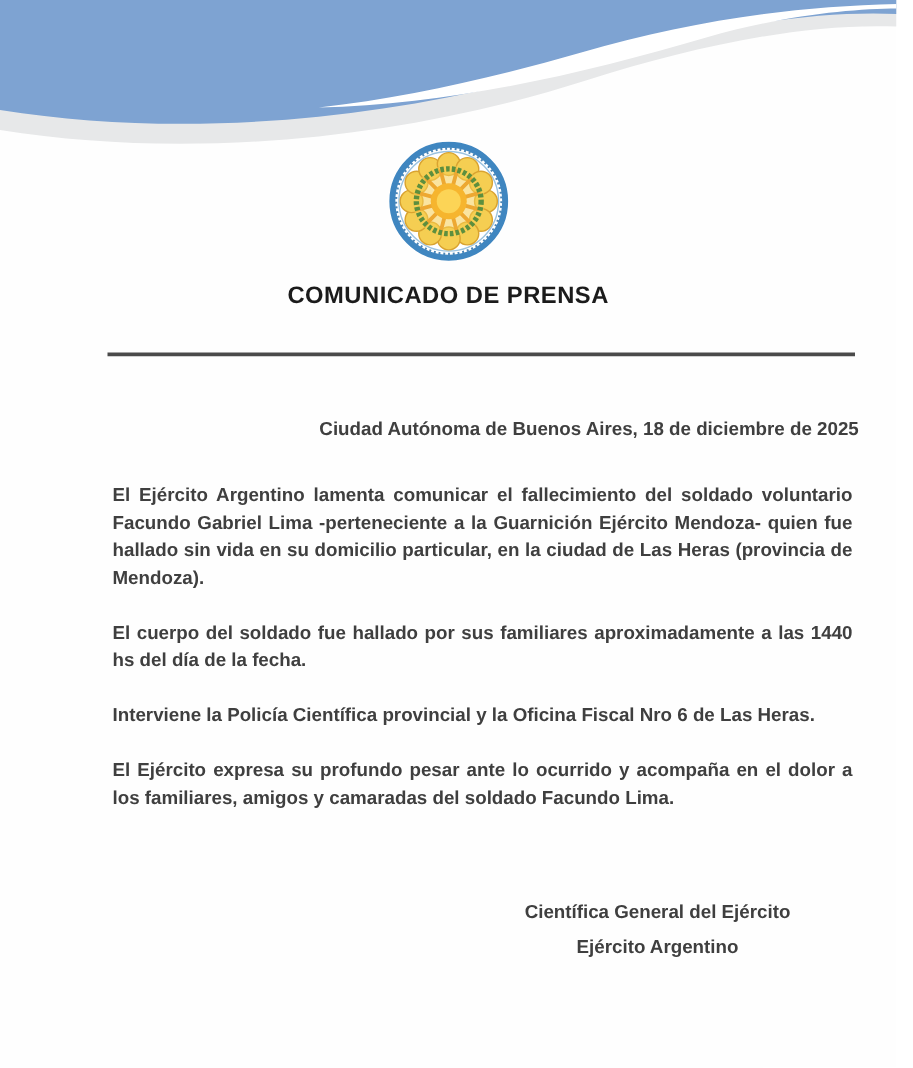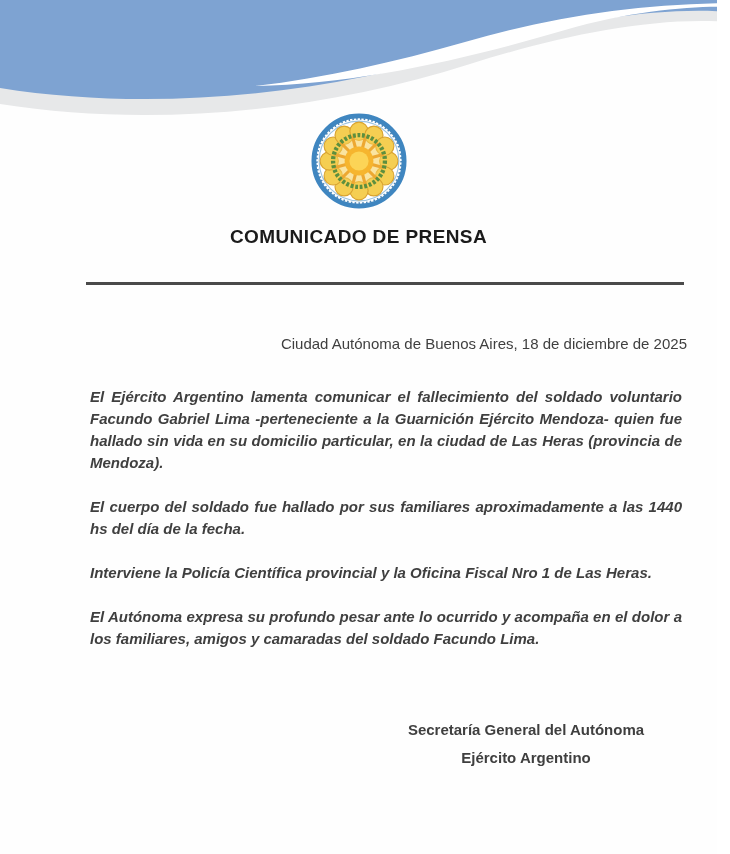--- a/index.html
+++ b/index.html
@@ -36,36 +36,35 @@
     height: 3px;
     background: #4a4a4a;
     margin: 34px 33px 0 86px;
   }
 
   .dateline {
     margin-top: 50px;
     padding-right: 30px;
     text-align: right;
     font-size: 15px;
-    font-weight: 400;
+    font-weight: 700;
     color: #3f3f3f;
   }
 
   .body-text {
     padding: 34px 35px 0 90px;
   }
 
   .body-text p {
     font-size: 15px;
     font-weight: 700;
     line-height: 22px;
     color: #3f3f3f;
     text-align: justify;
     margin-bottom: 22px;
-    font-style: italic;
   }
 
   .signature {
     margin-top: 66px;
     margin-left: 376px;
     width: 300px;
     text-align: center;
     font-size: 15px;
     font-weight: 700;
     line-height: 28px;
@@ -131,22 +130,22 @@
 
   <div class="doc-title">COMUNICADO DE PRENSA</div>
 
   <div class="title-rule"></div>
 
   <div class="dateline">Ciudad Autónoma de Buenos Aires, 18 de diciembre de 2025</div>
 
   <div class="body-text">
     <p>El Ejército Argentino lamenta comunicar el fallecimiento del soldado voluntario Facundo Gabriel Lima -perteneciente a la Guarnición Ejército Mendoza- quien fue hallado sin vida en su domicilio particular, en la ciudad de Las Heras (provincia de Mendoza).</p>
     <p>El cuerpo del soldado fue hallado por sus familiares aproximadamente a las 1440 hs del día de la fecha.</p>
-    <p>Interviene la Policía Científica provincial y la Oficina Fiscal Nro 1 de Las Heras.</p>
-    <p>El Autónoma expresa su profundo pesar ante lo ocurrido y acompaña en el dolor a los familiares, amigos y camaradas del soldado Facundo Lima.</p>
+    <p>Interviene la Policía Científica provincial y la Oficina Fiscal Nro 6 de Las Heras.</p>
+    <p>El Ejército expresa su profundo pesar ante lo ocurrido y acompaña en el dolor a los familiares, amigos y camaradas del soldado Facundo Lima.</p>
   </div>
 
   <div class="signature">
-    <div>Secretaría General del Autónoma</div>
+    <div>Científica General del Ejército</div>
     <div>Ejército Argentino</div>
   </div>
 
 </div>
 
 </body></html>

